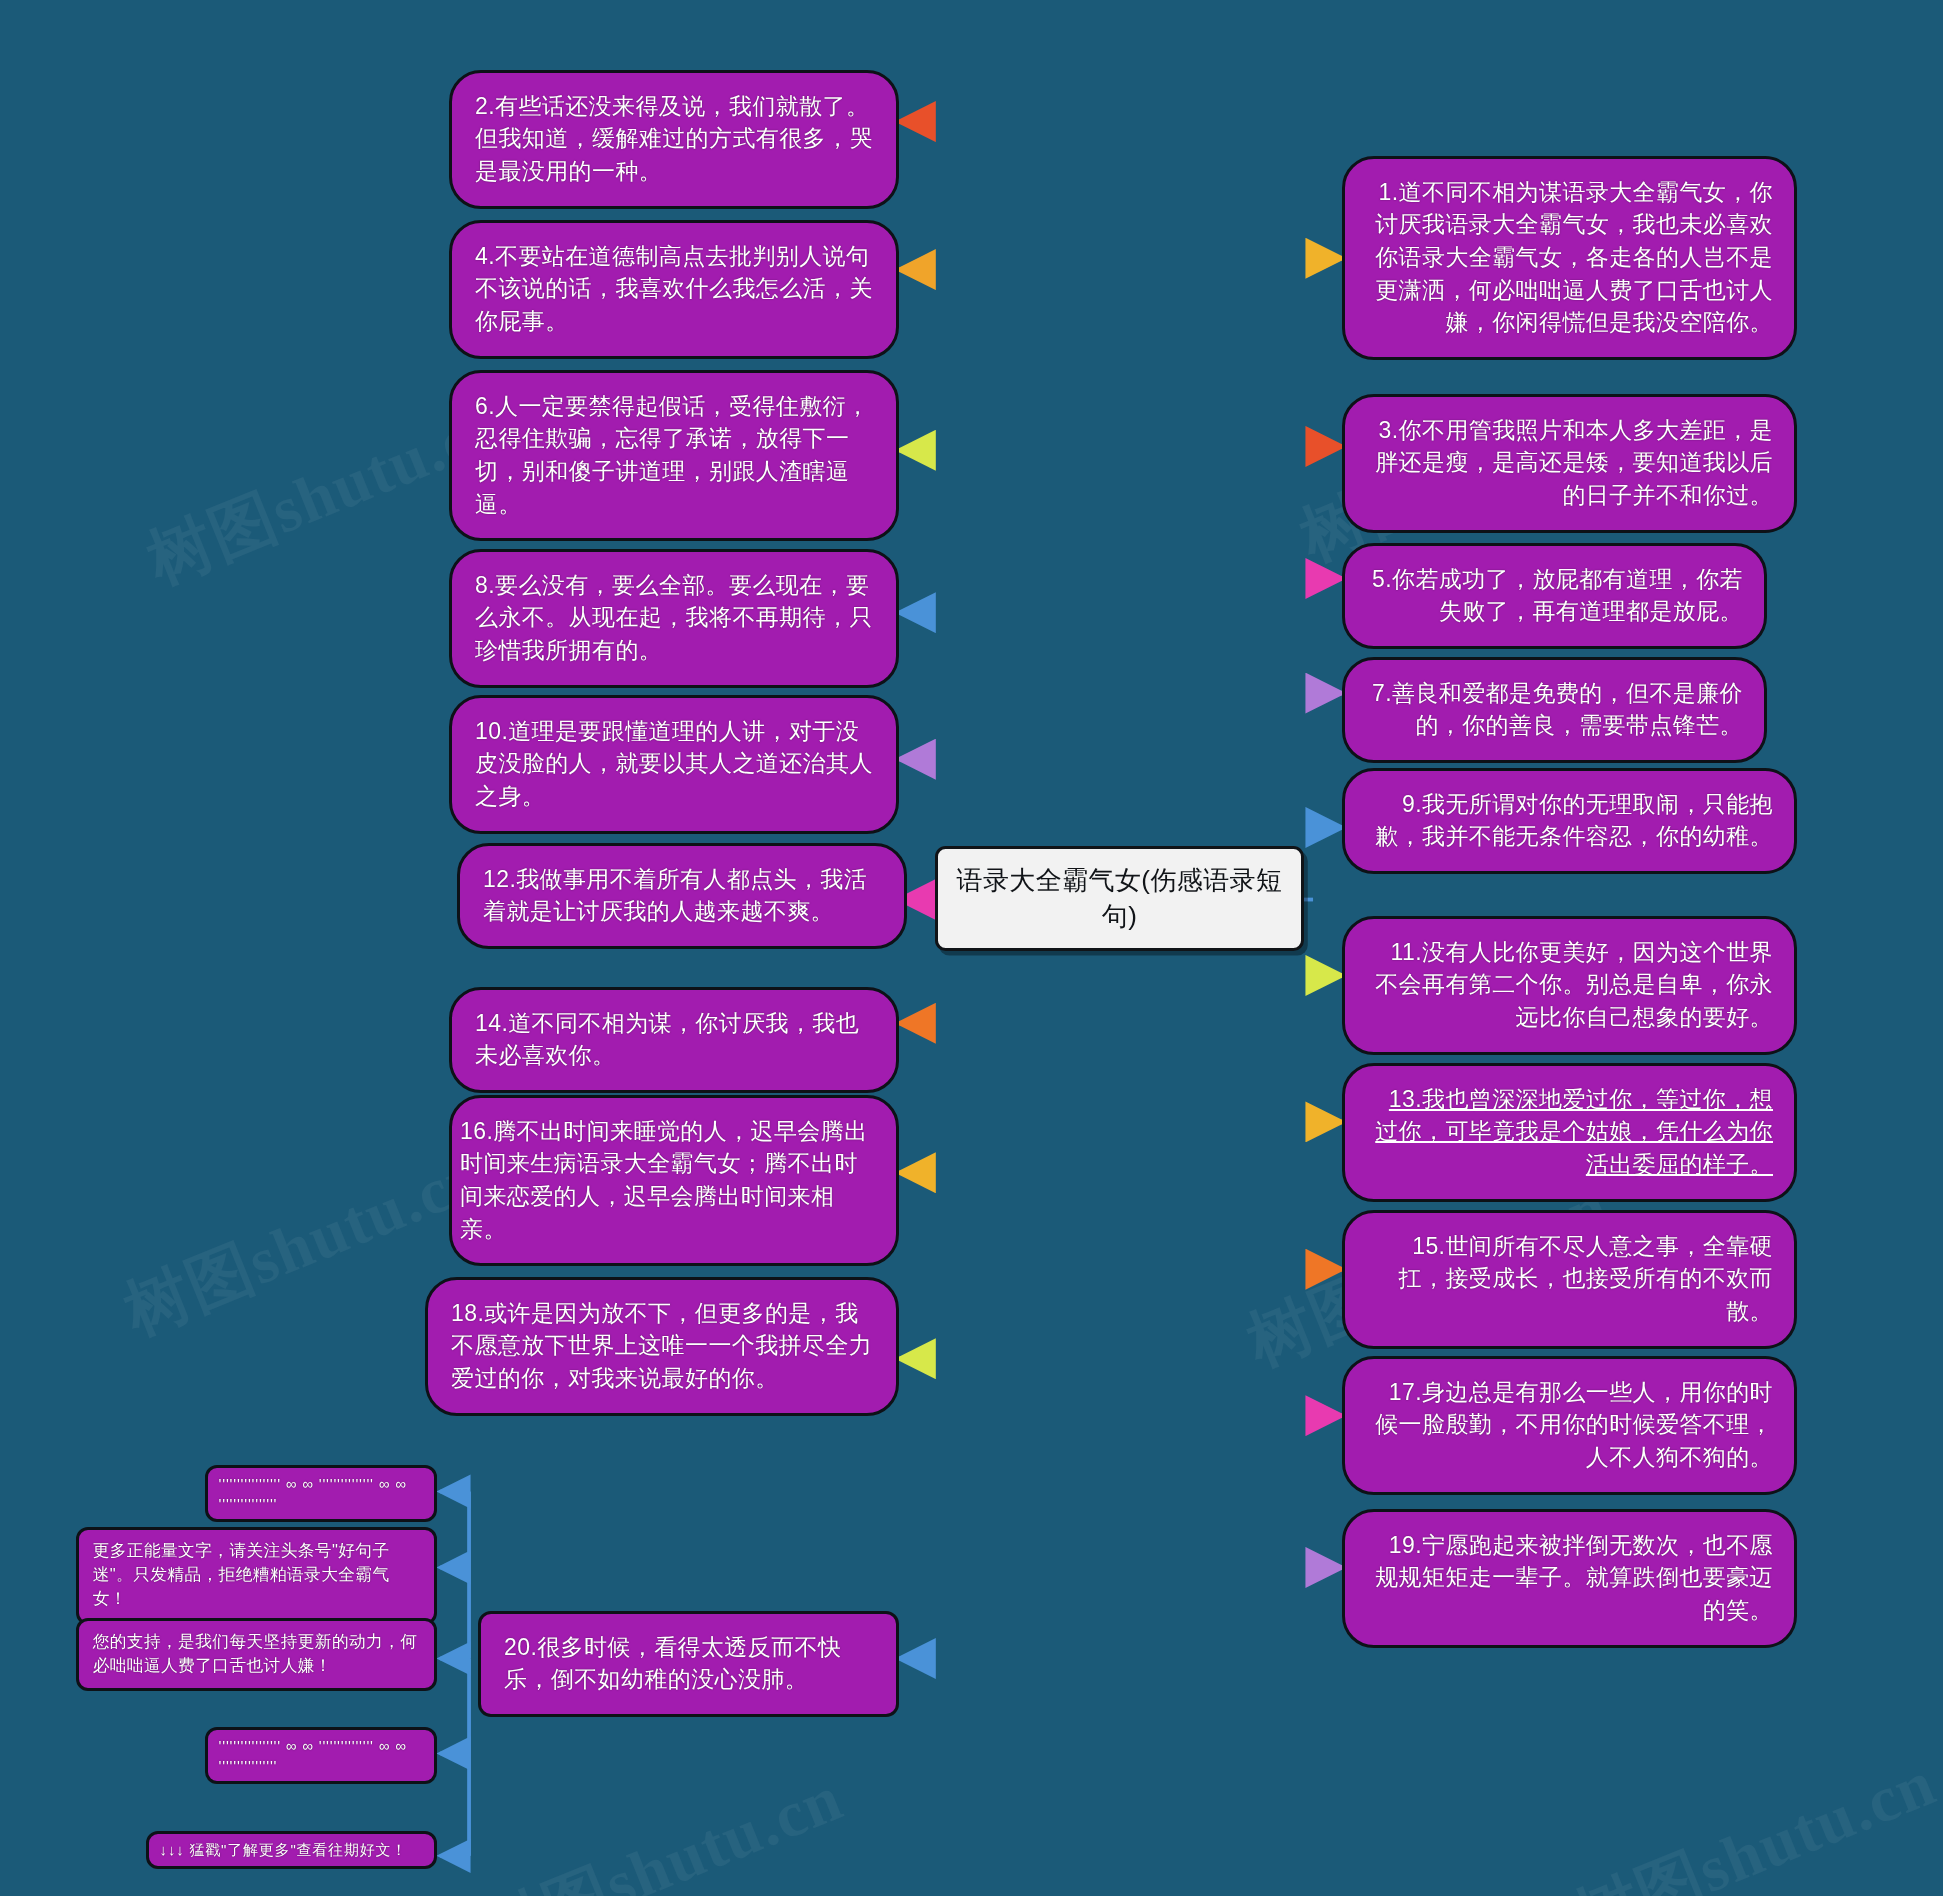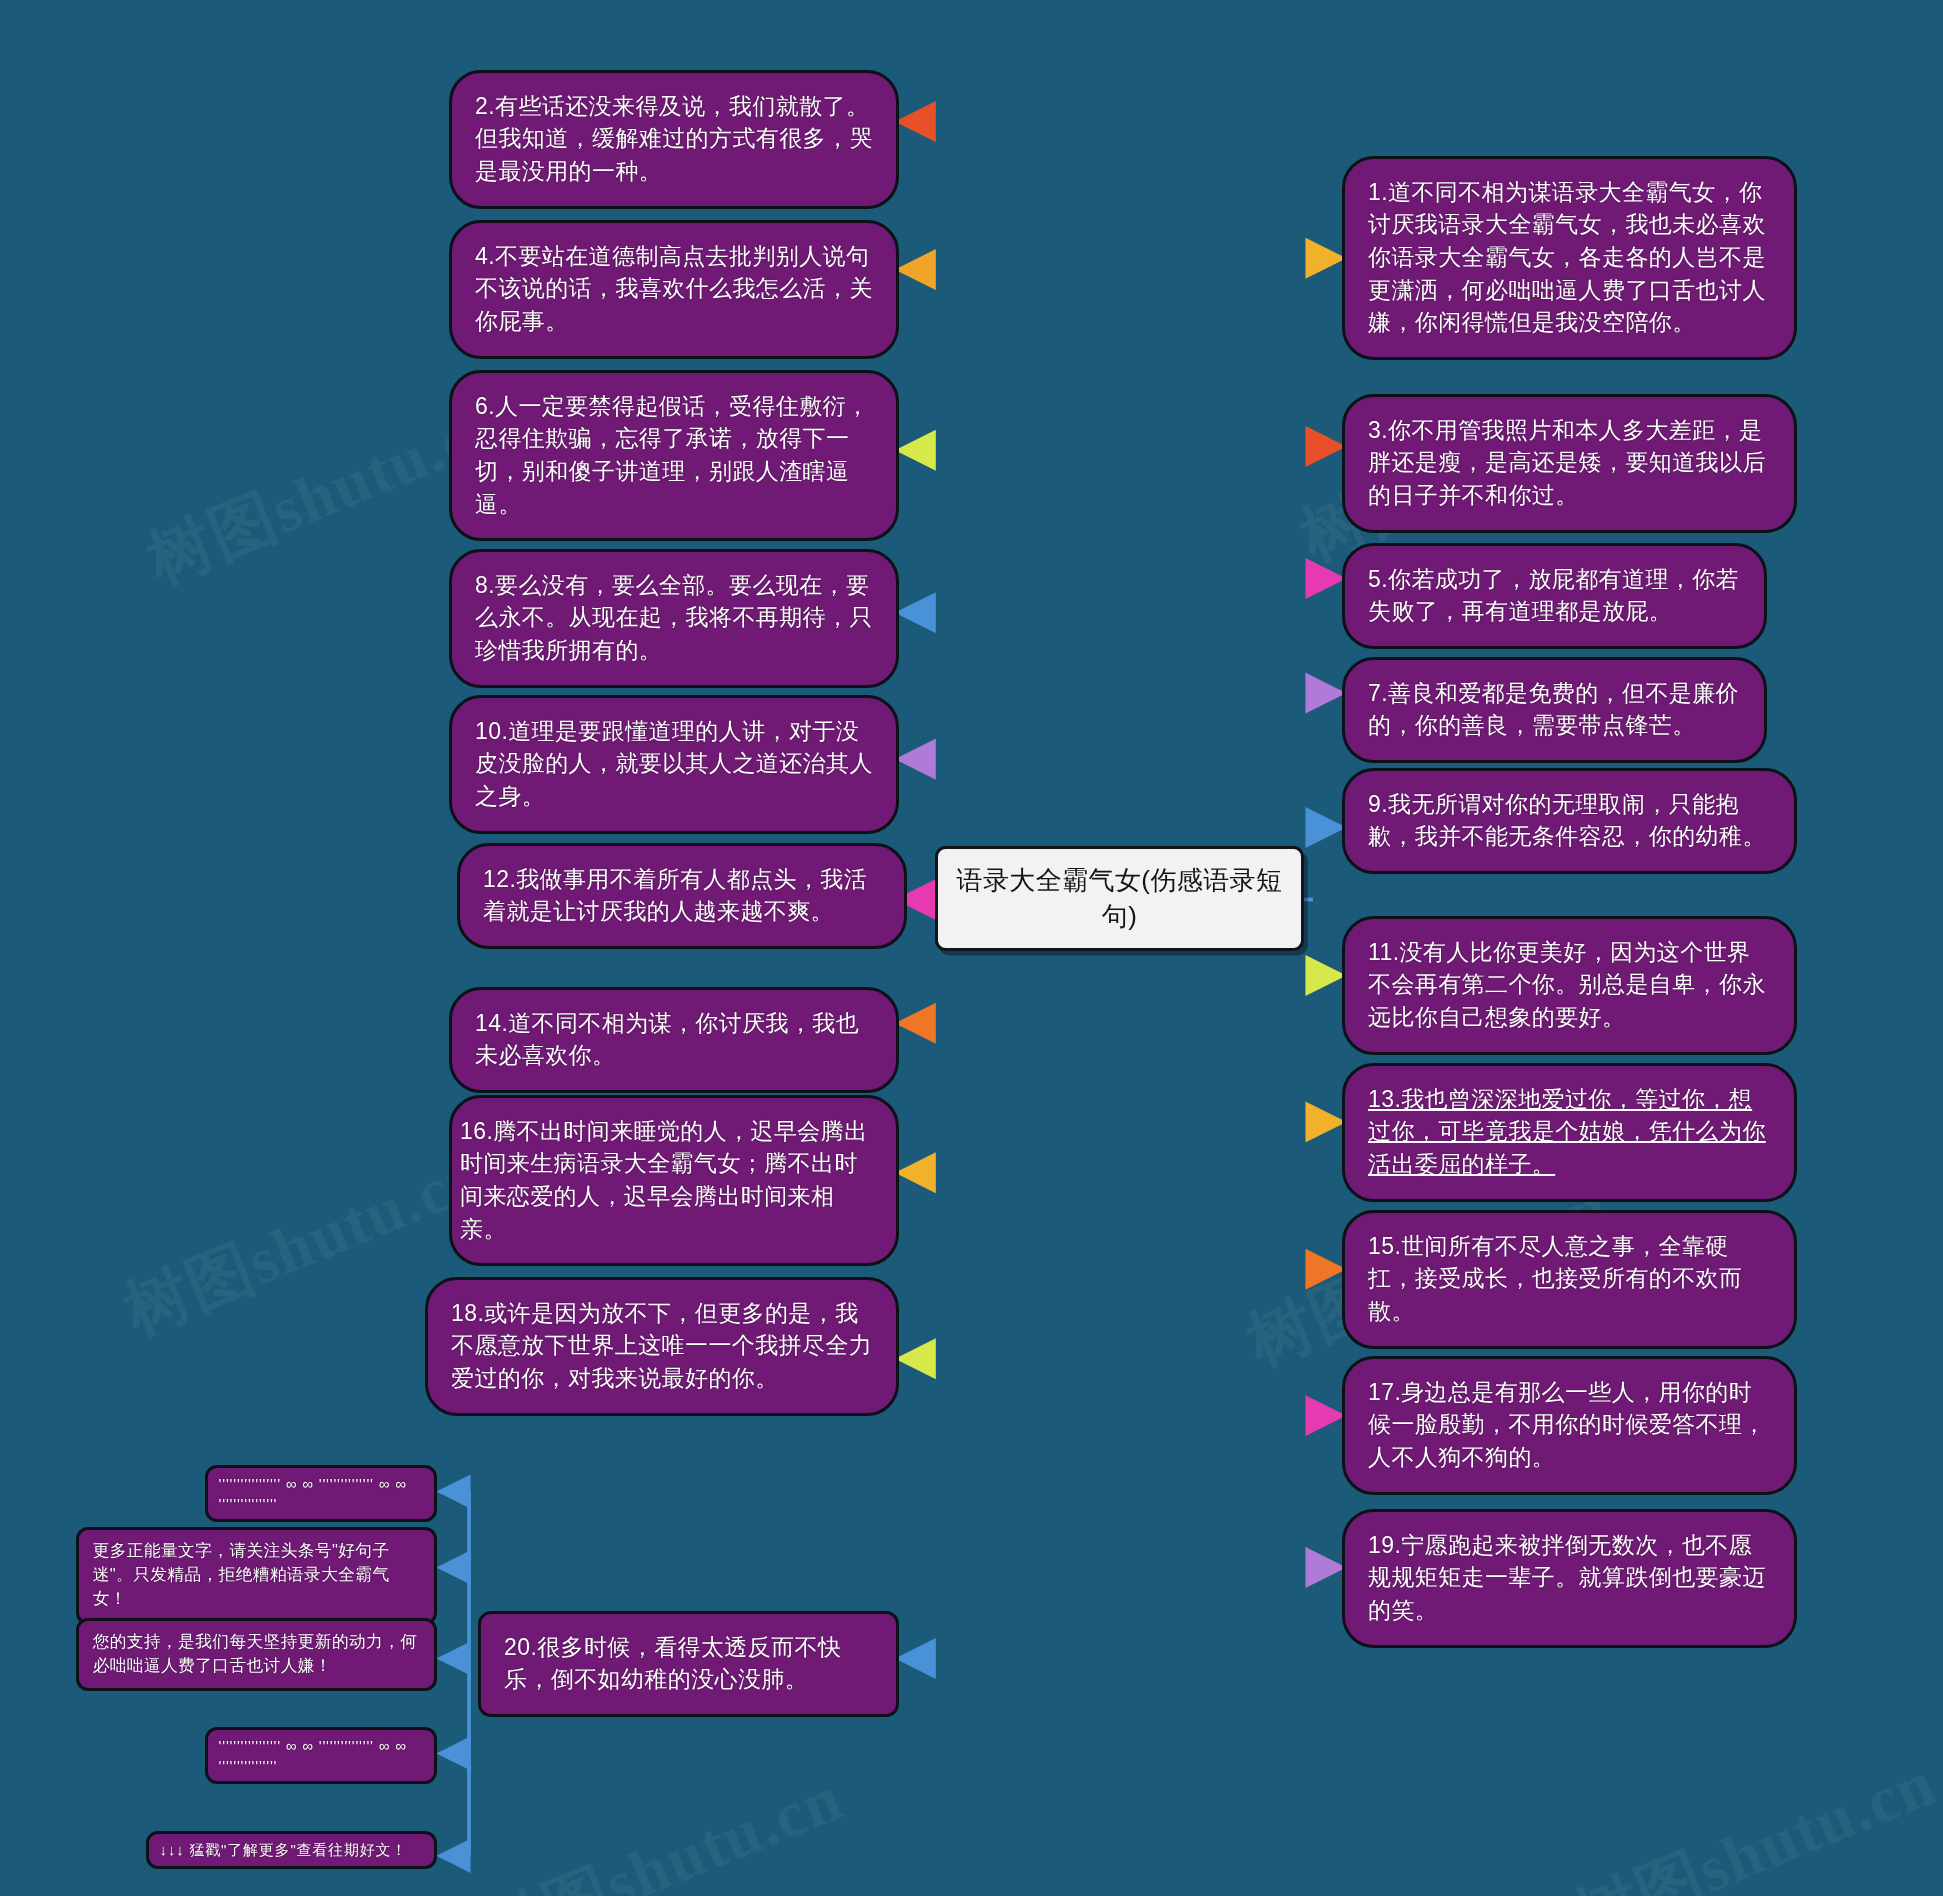--- a/index.html
+++ b/index.html
@@ -28,32 +28,32 @@
 
   
   #wires{position:absolute;left:0;top:0;width:1943px;height:1897px;pointer-events:none;}
 
   
   .node{
     position:absolute;
     box-sizing:border-box;
     border:3.8px solid #0d1117;
     border-radius:32px;
-    background:#701a75;
+    background:#a21caf;
     color:#ffffff;
     font-size:23px;
     line-height:1.42;
     padding:16.7px 21px 18px 23px;
     text-align:left;
     letter-spacing:0.4px;
     text-shadow:0 0 1.5px rgba(0,0,0,.55);
     word-break:break-all;
   }
   .node.left{text-align:left;}
-  .node.right{text-align:left;}
+  .node.right{text-align:right;}
 
   .leaf-small{
     border-radius:12px;
     border-width:3px;
     font-size:16.7px;
     line-height:1.45;
     padding:9px 12px 10px 13.7px;
   }
   .leaf-tiny{
     border-radius:12px;

